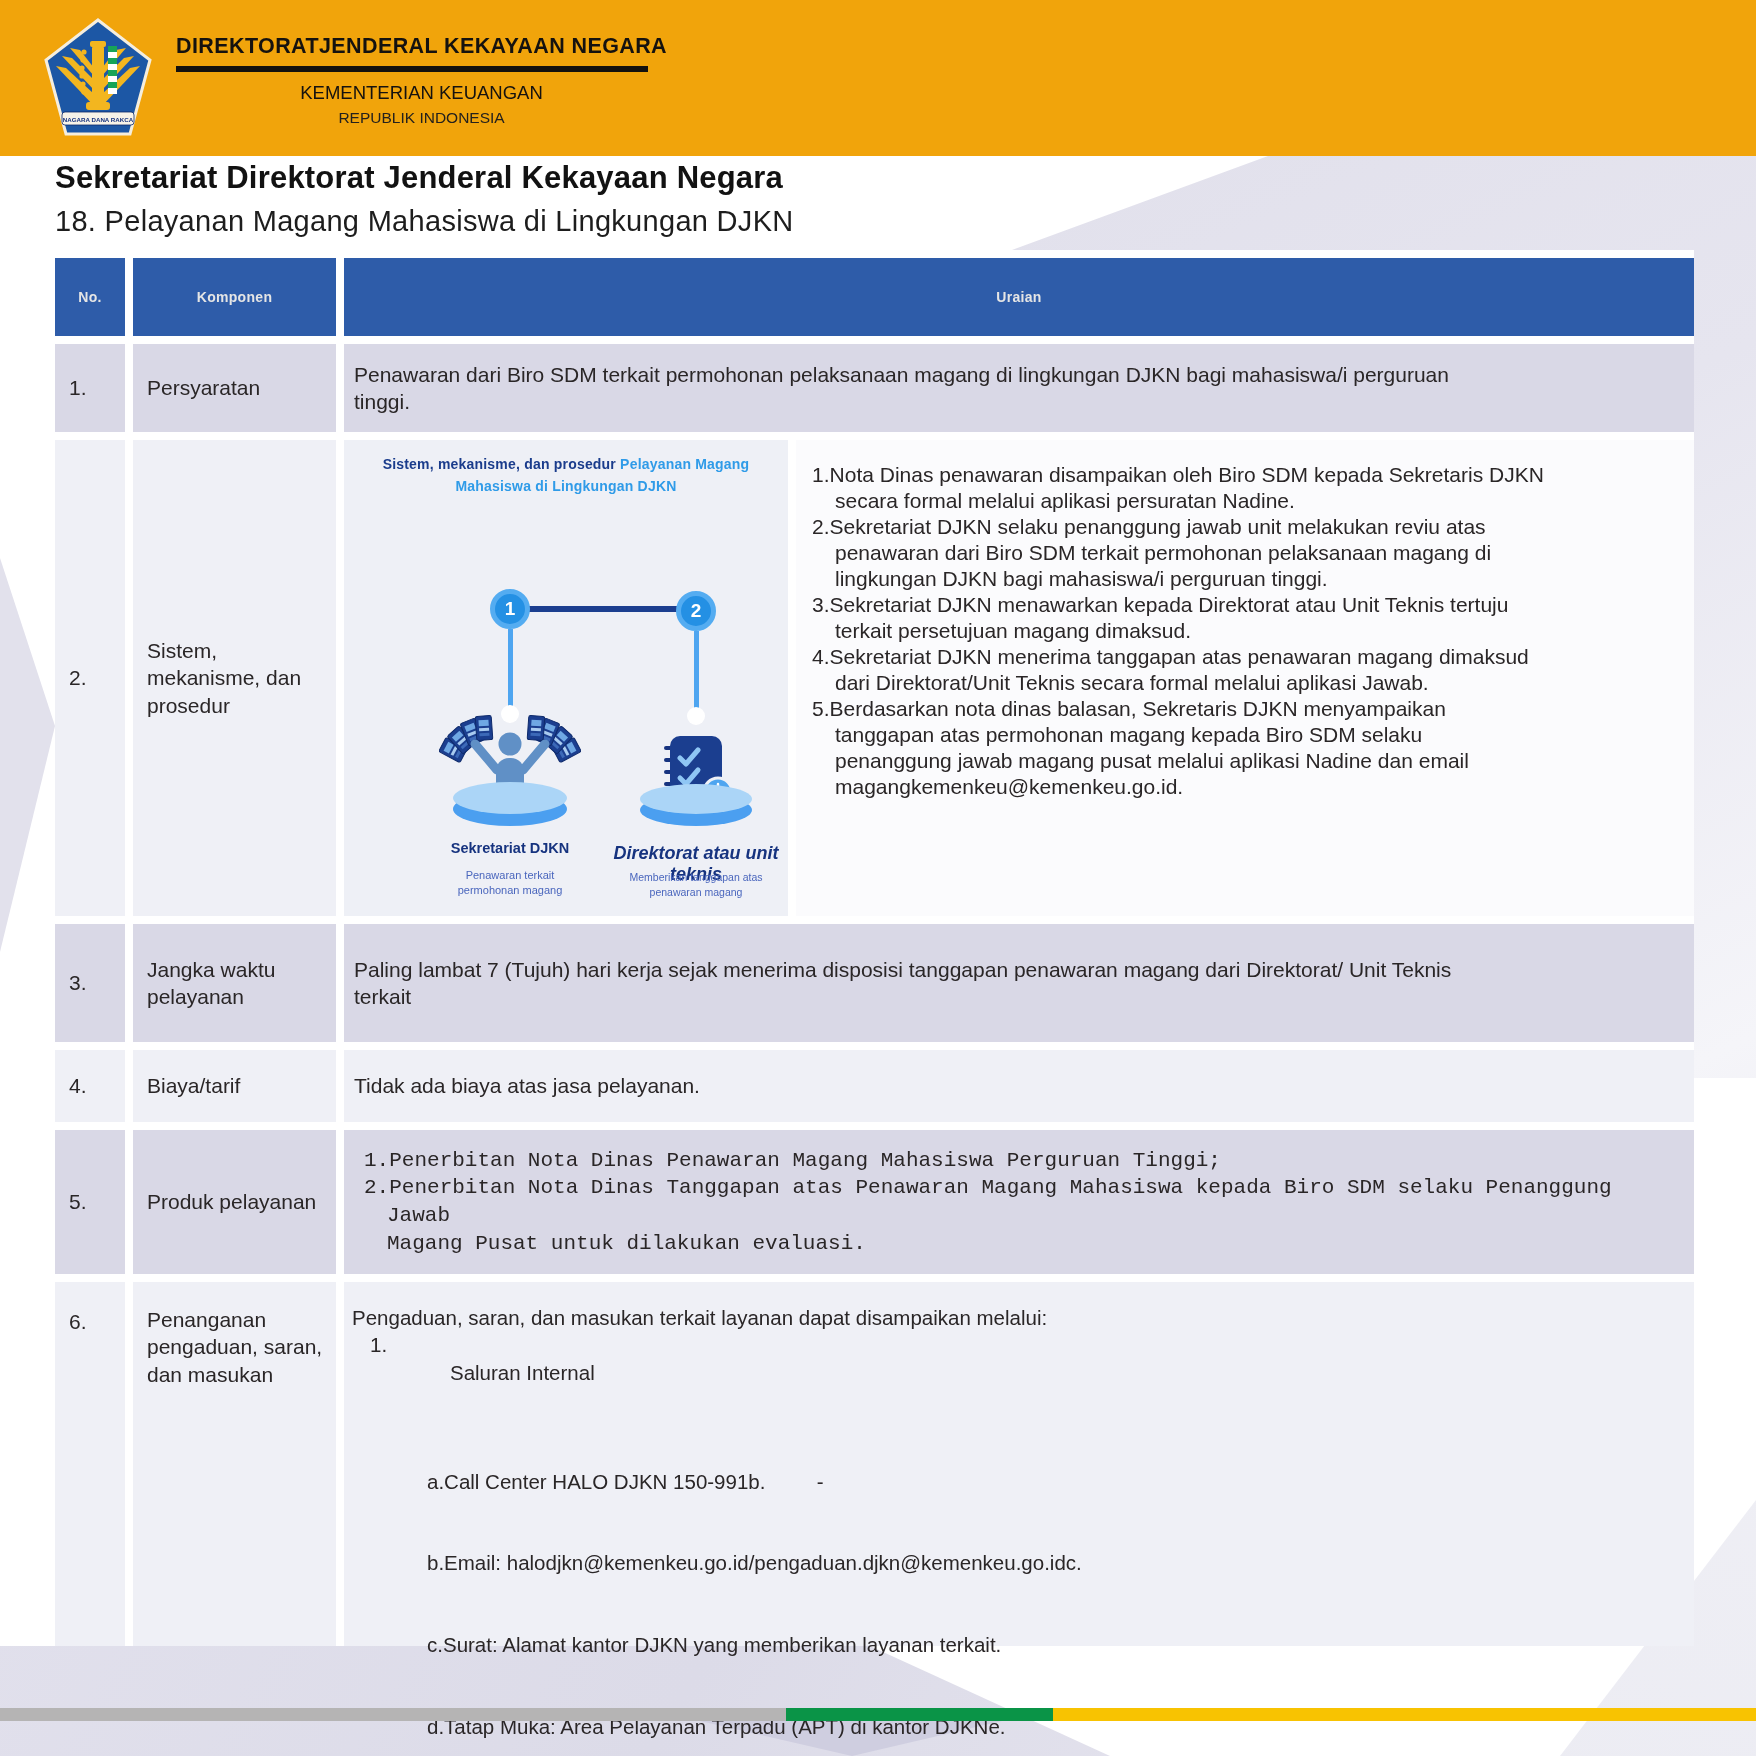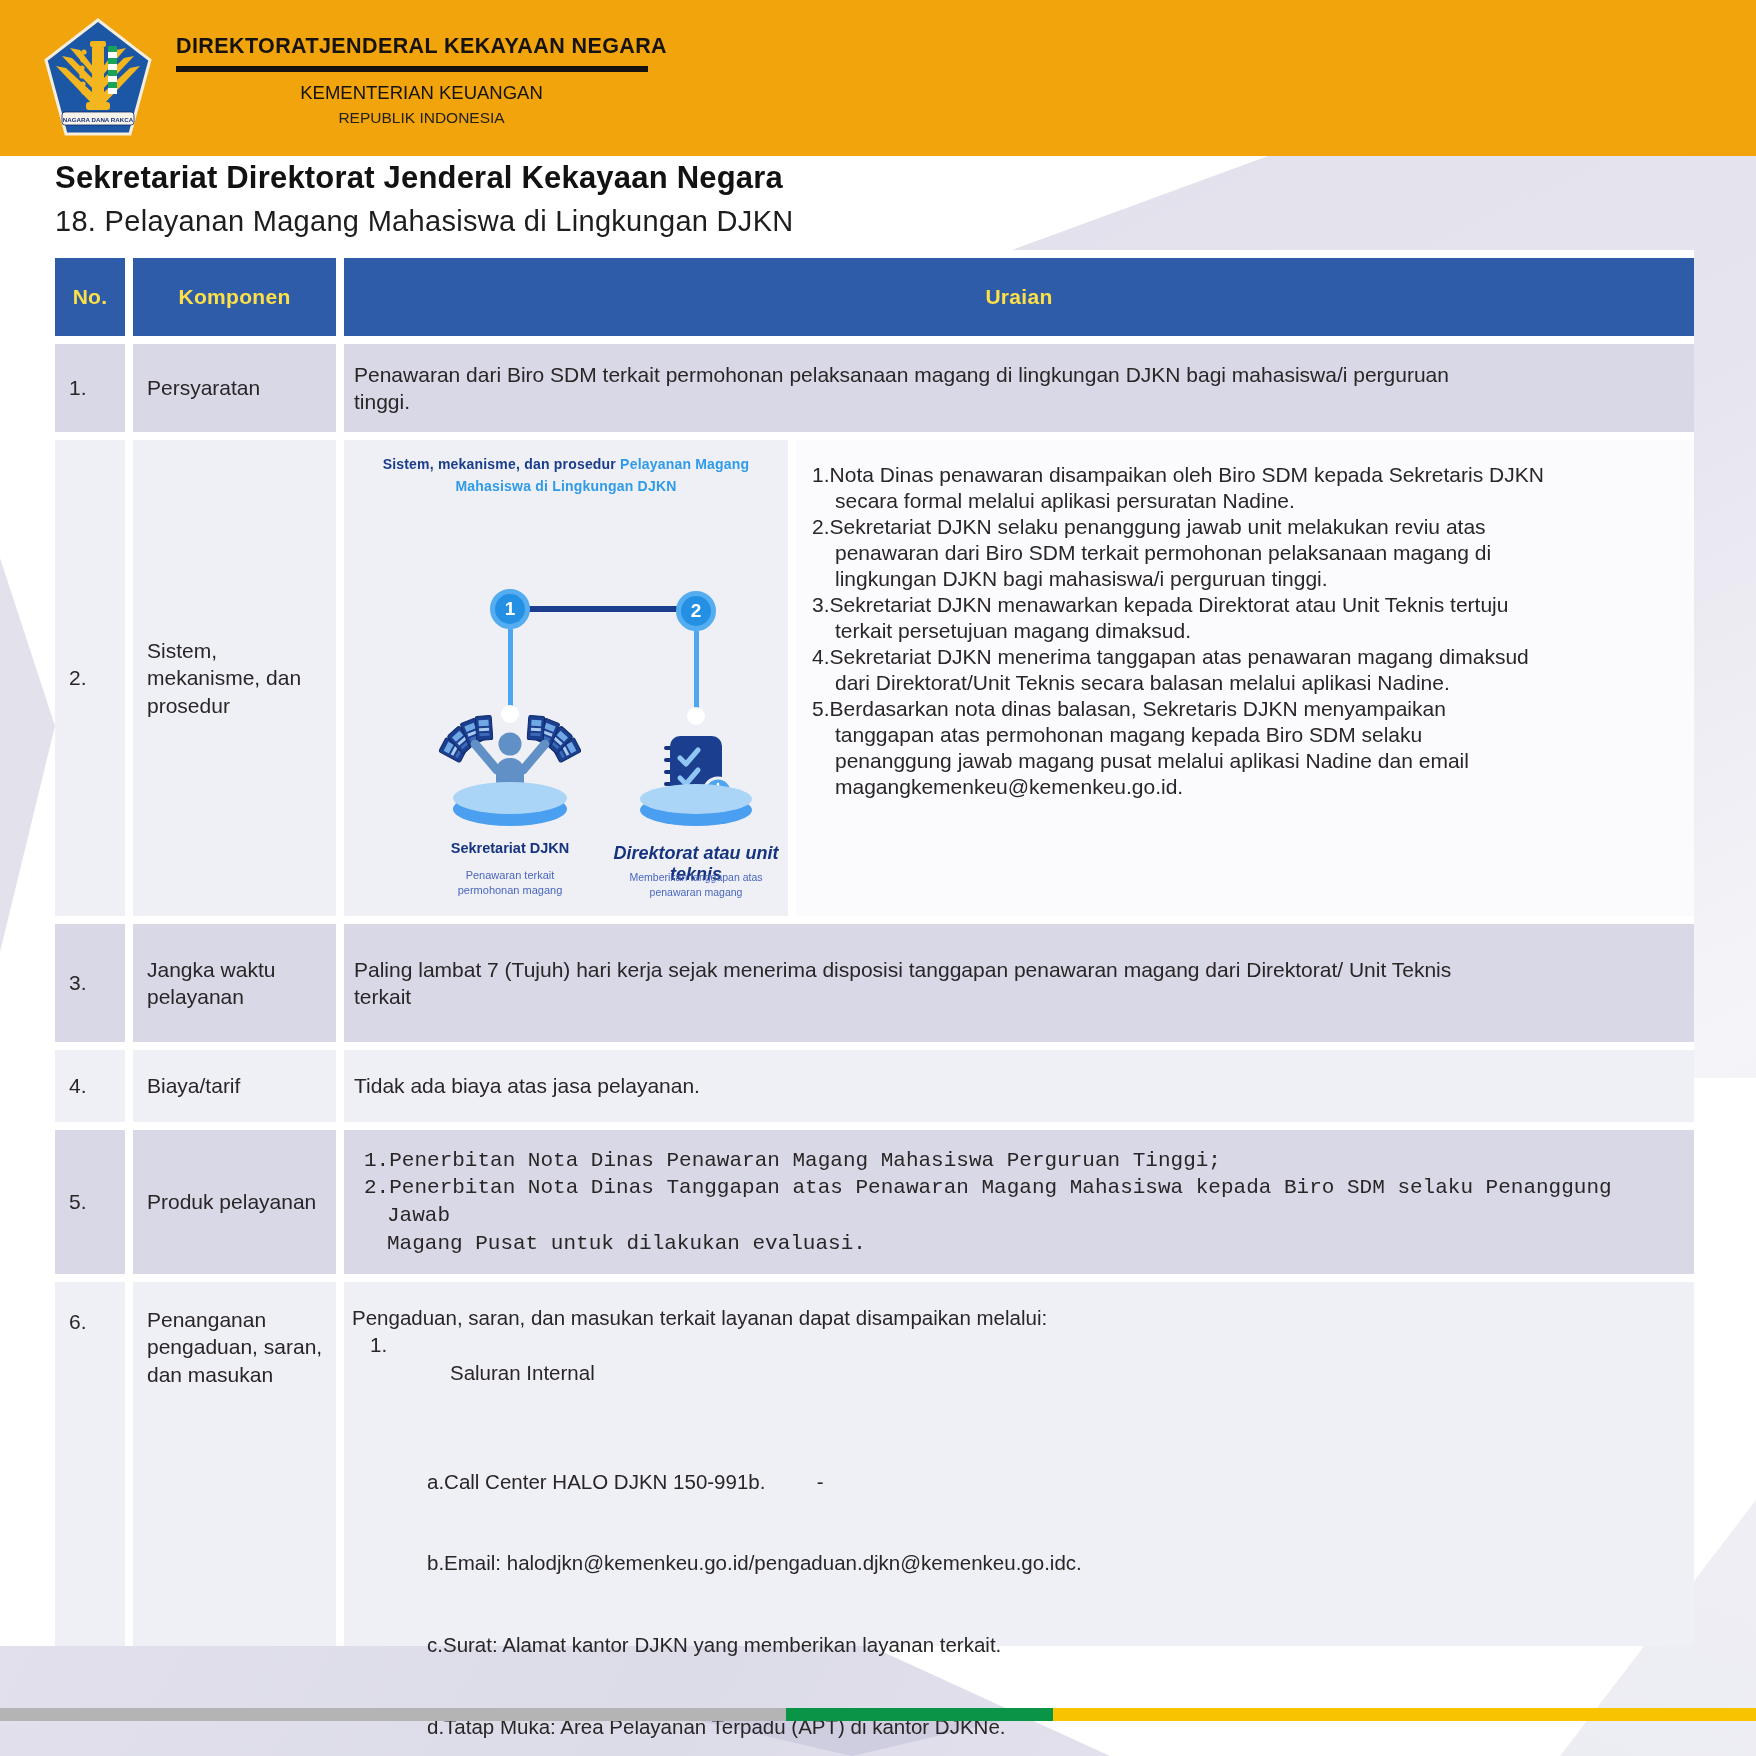--- a/index.html
+++ b/index.html
@@ -26,21 +26,21 @@
   .b2{font-size:18.5px;font-weight:400;color:#15120f;}
   .b3{font-size:15.5px;margin-top:5px;color:#24211d;}
 
   .title{position:absolute;left:55px;top:160px;margin:0;font-size:31px;font-weight:700;color:#121212;letter-spacing:.2px;}
   .subtitle{position:absolute;left:55px;top:205px;margin:0;font-size:29px;font-weight:400;color:#1d1d1d;letter-spacing:.3px;}
 
   
   .table{position:absolute;left:55px;top:258px;display:grid;
          grid-template-columns:70px 203px 1350px;
          grid-template-rows:78px 88px 476px 118px 72px 144px 364px;gap:8px;}
-  .th{background:#2E5CA9;color:#fde047;font-weight:700;font-size:21px;display:flex;align-items:center;justify-content:center;letter-spacing:.3px;}
+  .th{background:#2E5CA9;color:#e5e5e5;font-weight:700;font-size:14px;display:flex;align-items:center;justify-content:center;letter-spacing:.3px;}
   .lav{background:#D9D8E6;}
   .lit{background:#EFF0F6;}
   .cell{font-size:21px;line-height:1.3;}
   .no{display:flex;align-items:center;padding-left:14px;}
   .komp{display:flex;align-items:center;padding:6px 10px 6px 14px;}
   .ur{display:flex;align-items:center;padding:10px 24px 10px 10px;}
   .ur p{margin:0;white-space:pre-wrap;}
   .top{align-items:flex-start;}
   .no.top{padding-top:26px;}
   .komp.top{padding-top:24px;}
@@ -228,21 +228,21 @@
       <div class="steps">
         <ol class="cnum">
           <li><span>Nota Dinas penawaran disampaikan oleh Biro SDM kepada Sekretaris DJKN
 secara formal melalui aplikasi persuratan Nadine.</span></li>
           <li><span>Sekretariat DJKN selaku penanggung jawab unit melakukan reviu atas
 penawaran dari Biro SDM terkait permohonan pelaksanaan magang di
 lingkungan DJKN bagi mahasiswa/i perguruan tinggi.</span></li>
           <li><span>Sekretariat DJKN menawarkan kepada Direktorat atau Unit Teknis tertuju
 terkait persetujuan magang dimaksud.</span></li>
           <li><span>Sekretariat DJKN menerima tanggapan atas penawaran magang dimaksud
-dari Direktorat/Unit Teknis secara balasan melalui aplikasi Nadine.</span></li>
+dari Direktorat/Unit Teknis secara formal melalui aplikasi Jawab.</span></li>
           <li><span>Berdasarkan nota dinas balasan, Sekretaris DJKN menyampaikan
 tanggapan atas permohonan magang kepada Biro SDM selaku
 penanggung jawab magang pusat melalui aplikasi Nadine dan email
 magangkemenkeu@kemenkeu.go.id.</span></li>
         </ol>
       </div>
     </div>
 
     <div class="cell no lav">3.</div>
     <div class="cell komp lav">Jangka waktu pelayanan</div>

